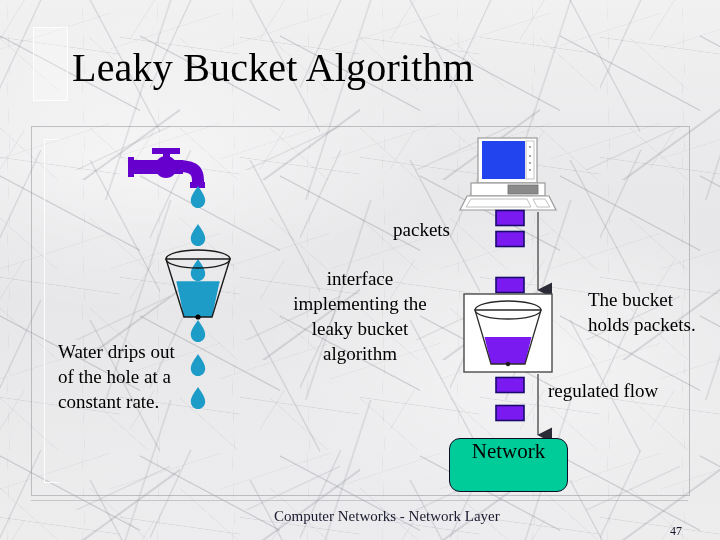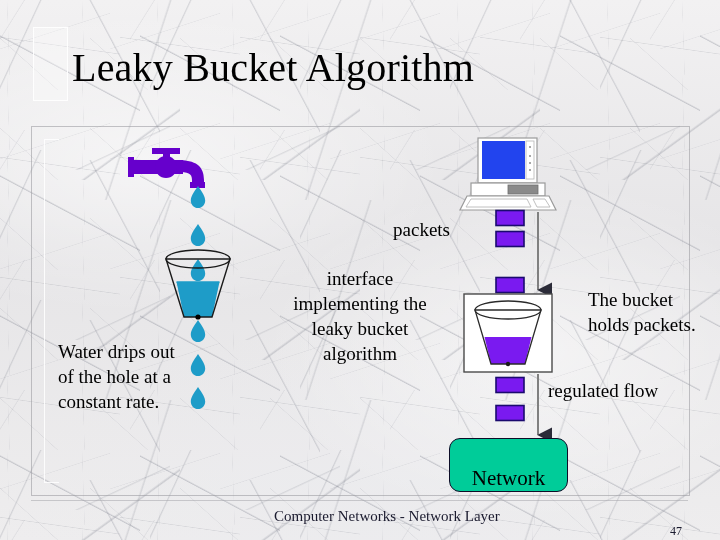--- a/index.html
+++ b/index.html
@@ -79,21 +79,21 @@
   #footer-text{position:absolute;left:255px;top:508px;font-size:15px;color:#1a1a2e;margin-left:19px;}
   #footer-page{position:absolute;left:670px;top:508px;font-size:12px;color:#1a1a2e;margin-top:16px;}
 
   
   #art{position:absolute;left:0;top:0;width:720px;height:540px;}
 
   
   #network-box{
     position:absolute;left:449px;top:438px;width:117px;height:52px;
     background:#00cc99;border:1.5px solid #0d0d28;border-radius:11px;
-    display:flex;align-items:flex-end;justify-content:center;
+    display:flex;align-items:flex-start;justify-content:center;
   }
   #network-box span{font-size:21px;color:#000;}
 </style>
 </head>
 <body>
 
 <div id="slide">
 
   <div id="marble"></div>
   <div id="marble2"></div>

